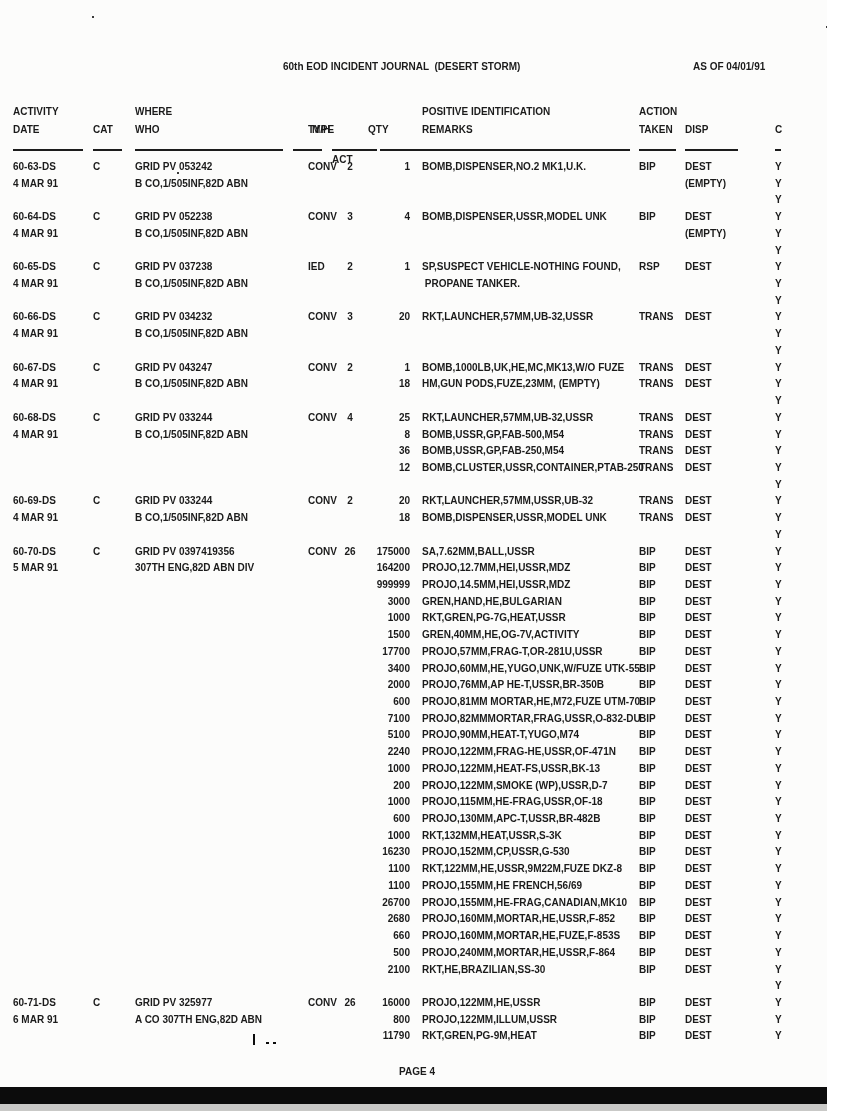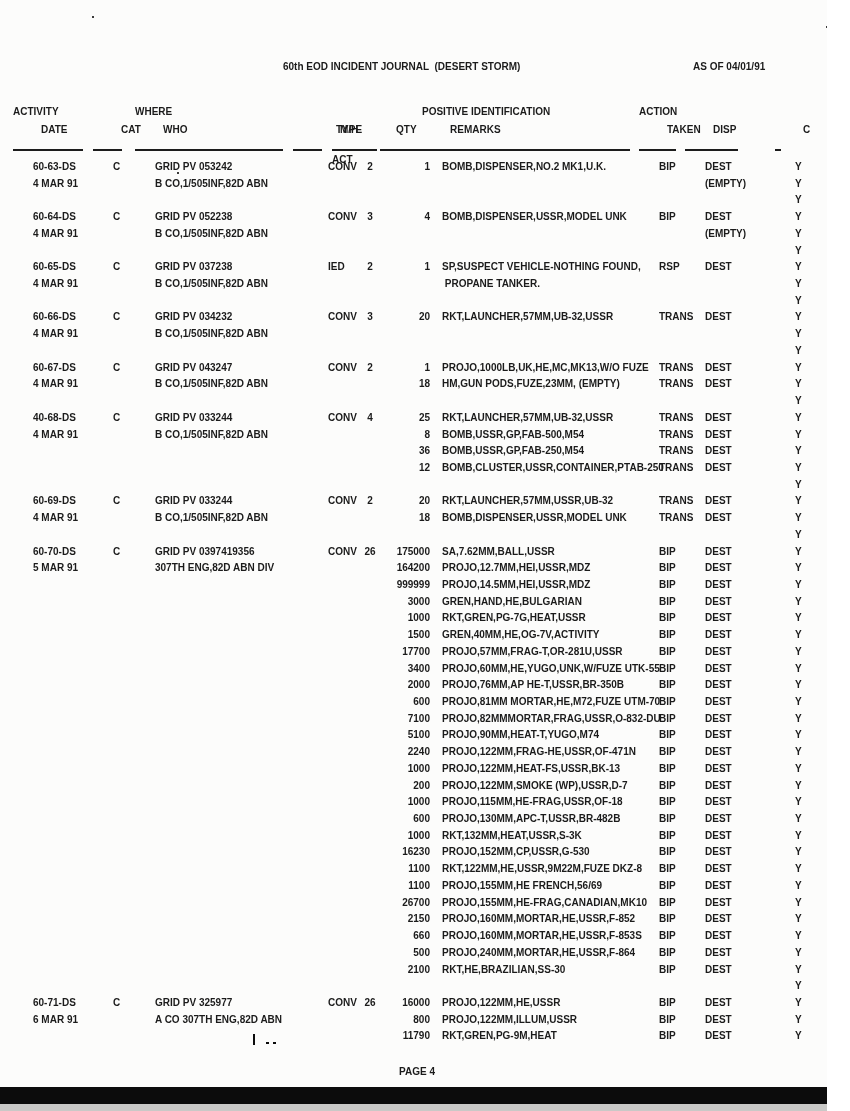--- a/index.html
+++ b/index.html
@@ -24,21 +24,21 @@
   .cm   { left: 332px; width: 36px; text-align: center; }
   .cq   { left: 360px; width: 50px; text-align: right; }
   .cqh  { left: 368px; }            
   .cr   { left: 422px; }
   .cact { left: 639px; }
   .cd   { left: 685px; }
   .cc   { left: 775px; }
   
   .dash { position: absolute; top: 149px; height: 0; border-top: 2px solid #1c1c1c; }
   
-  #lines { position: absolute; top: 159px; left: 0; right: 0; margin-left: 20px; }
+  #lines { position: absolute; top: 159px; left: 0; right: 0; }
   .line { position: relative; height: 16.73px; }
   
   .ink { position: absolute; background: #0c0c0c; }
   .speck { position: absolute; background: #3a3a3a; }
   .graystrip { position: absolute; background: #c9c9c7; }
 </style>
 </head>
 <body>
 
 <div id="page">
@@ -47,21 +47,21 @@
   <span class="abs" style="left:693px; top:61px;">AS OF 04/01/91</span>
 
   <div class="hrow" style="top:104px;">
     <span class="cell ca">ACTIVITY</span>
     <span class="cell cw">WHERE</span>
     <span class="cell" style="left:332px;margin-top:48px;">ACT</span>
     <span class="cell cr">POSITIVE IDENTIFICATION</span>
     <span class="cell cact">ACTION</span>
   </div>
 
-  <div class="hrow" style="top:122px;margin-left:28px;">
+  <div class="hrow" style="top:122px;">
     <span class="cell ca">DATE</span>
     <span class="cell ccat">CAT</span>
     <span class="cell cw">WHO</span>
     <span class="cell ct">TYPE</span>
     <span class="cell" style="left:312px;">M/H</span>
     <span class="cell cqh">QTY</span>
     <span class="cell cr">REMARKS</span>
     <span class="cell cact">TAKEN</span>
     <span class="cell cd">DISP</span>
     <span class="cell cc">C</span>
@@ -234,21 +234,21 @@
       <span class="cell cc">Y</span>
     </div>
 
     <div class="line">
       <span class="cell ca">60-67-DS</span>
       <span class="cell ccat">C</span>
       <span class="cell cw">GRID PV 043247</span>
       <span class="cell ct">CONV</span>
       <span class="cell cm">2</span>
       <span class="cell cq">1</span>
-      <span class="cell cr">PROJO,1000LB,UK,HE,MC,MK13,W/O FUZE</span>
+      <span class="cell cr">BOMB,1000LB,UK,HE,MC,MK13,W/O FUZE</span>
       <span class="cell cact">TRANS</span>
       <span class="cell cd">DEST</span>
       <span class="cell cc">Y</span>
     </div>
 
     <div class="line">
       <span class="cell ca">4 MAR 91</span>
       <span class="cell ccat"></span>
       <span class="cell cw">B CO,1/505INF,82D ABN</span>
       <span class="cell ct"></span>
@@ -267,21 +267,21 @@
       <span class="cell ct"></span>
       <span class="cell cm"></span>
       <span class="cell cq"></span>
       <span class="cell cr"></span>
       <span class="cell cact"></span>
       <span class="cell cd"></span>
       <span class="cell cc">Y</span>
     </div>
 
     <div class="line">
-      <span class="cell ca">40-68-DS</span>
+      <span class="cell ca">60-68-DS</span>
       <span class="cell ccat">C</span>
       <span class="cell cw">GRID PV 033244</span>
       <span class="cell ct">CONV</span>
       <span class="cell cm">4</span>
       <span class="cell cq">25</span>
       <span class="cell cr">RKT,LAUNCHER,57MM,UB-32,USSR</span>
       <span class="cell cact">TRANS</span>
       <span class="cell cd">DEST</span>
       <span class="cell cc">Y</span>
     </div>
@@ -662,35 +662,35 @@
       <span class="cell cd">DEST</span>
       <span class="cell cc">Y</span>
     </div>
 
     <div class="line">
       <span class="cell ca"></span>
       <span class="cell ccat"></span>
       <span class="cell cw"></span>
       <span class="cell ct"></span>
       <span class="cell cm"></span>
-      <span class="cell cq">2150</span>
+      <span class="cell cq">2680</span>
       <span class="cell cr">PROJO,160MM,MORTAR,HE,USSR,F-852</span>
       <span class="cell cact">BIP</span>
       <span class="cell cd">DEST</span>
       <span class="cell cc">Y</span>
     </div>
 
     <div class="line">
       <span class="cell ca"></span>
       <span class="cell ccat"></span>
       <span class="cell cw"></span>
       <span class="cell ct"></span>
       <span class="cell cm"></span>
       <span class="cell cq">660</span>
-      <span class="cell cr">PROJO,160MM,MORTAR,HE,USSR,F-853S</span>
+      <span class="cell cr">PROJO,160MM,MORTAR,HE,FUZE,F-853S</span>
       <span class="cell cact">BIP</span>
       <span class="cell cd">DEST</span>
       <span class="cell cc">Y</span>
     </div>
 
     <div class="line">
       <span class="cell ca"></span>
       <span class="cell ccat"></span>
       <span class="cell cw"></span>
       <span class="cell ct"></span>

